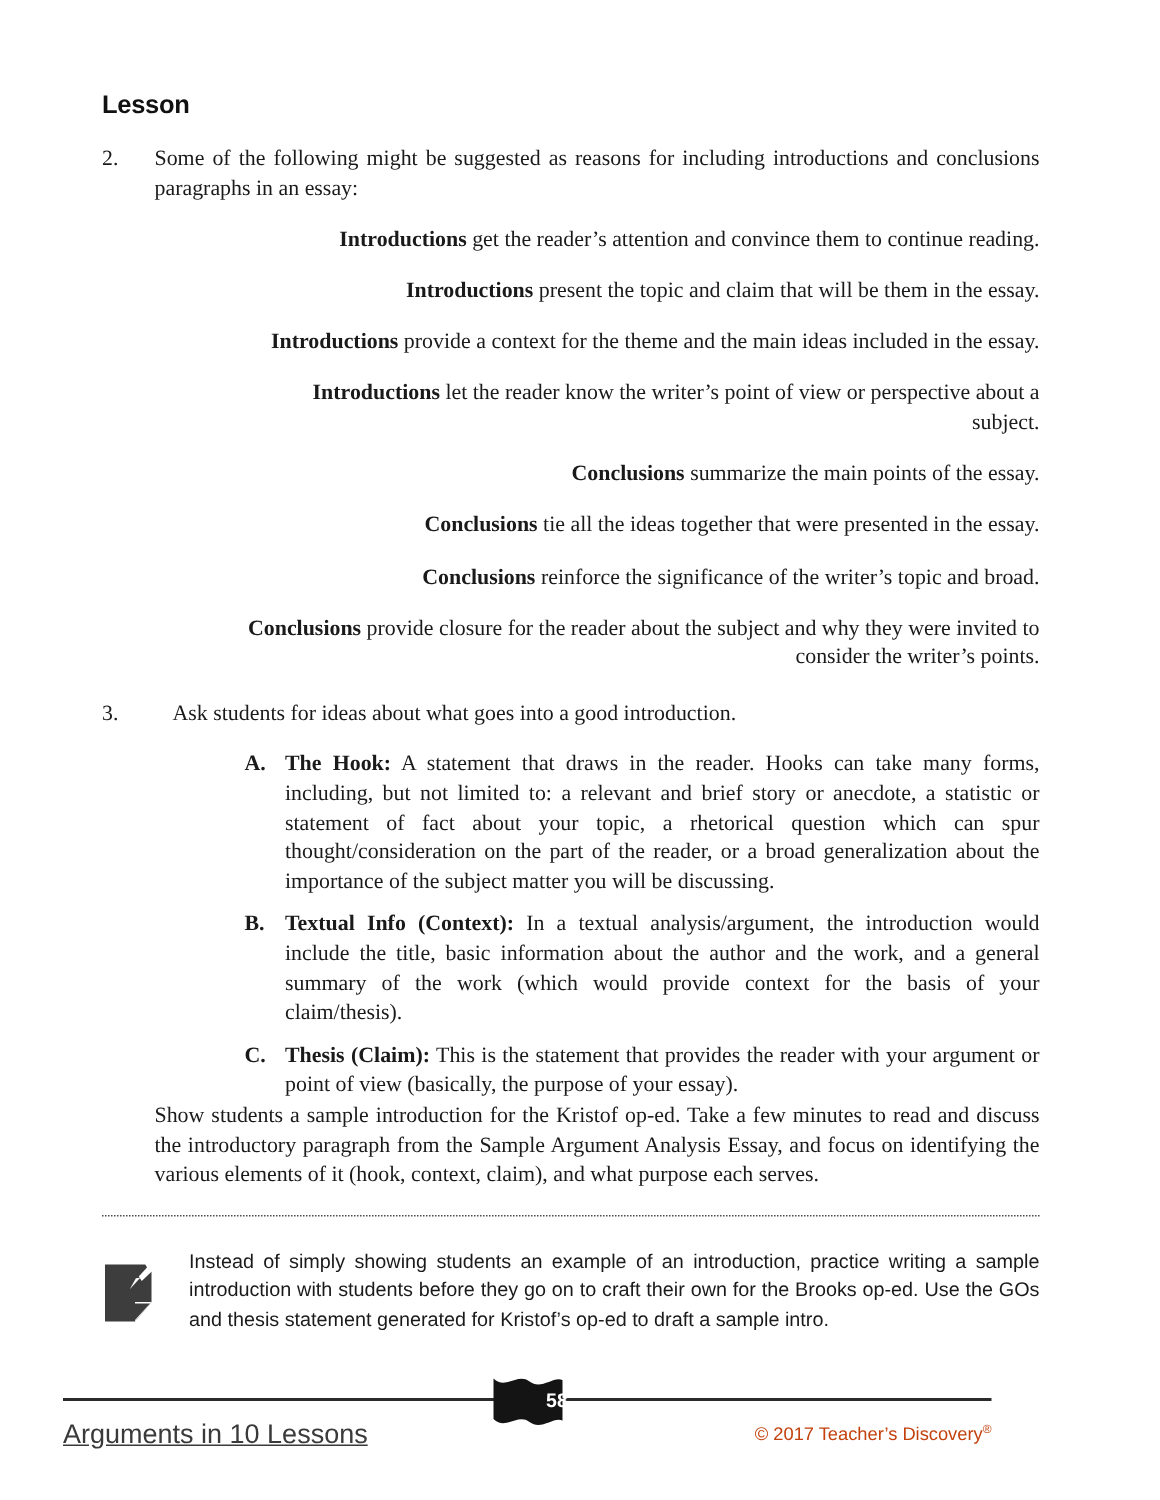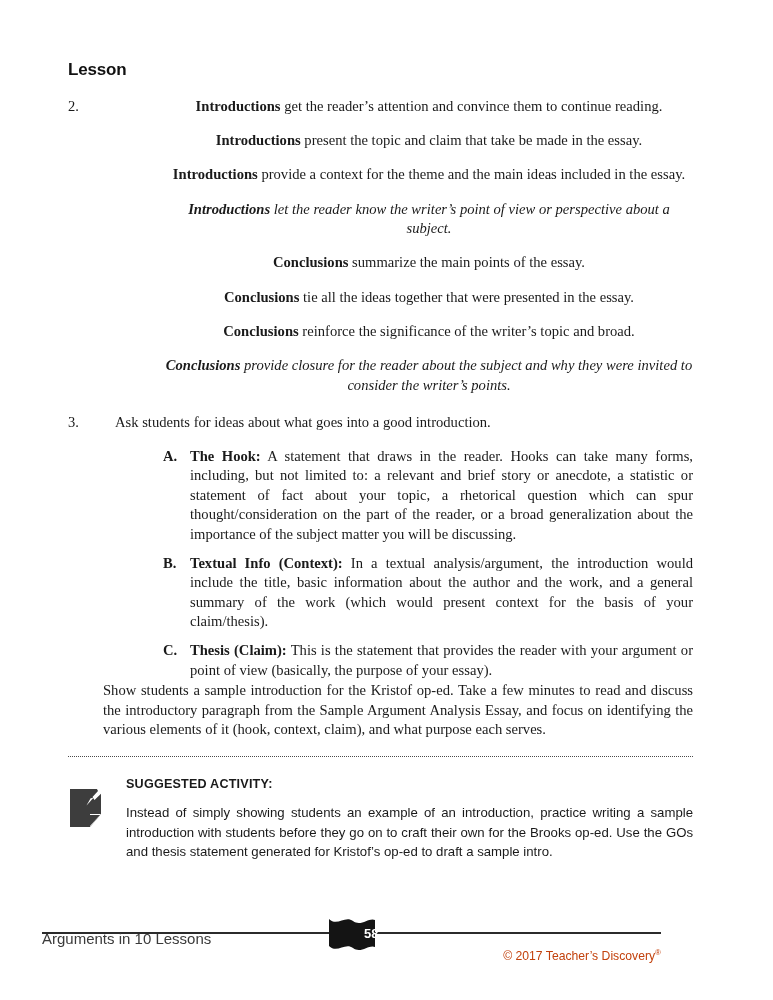--- a/index.html
+++ b/index.html
@@ -61,23 +61,23 @@
   .deflist {
     margin: 4px 0 0 0;
     padding-left: 62px;
   }
   .deflist-group { margin-bottom: 13px; }
   .deflist-group:last-child { margin-bottom: 0; }
   .def-row {
     font-size: 14.6px;
     line-height: 19.6px;
     margin-bottom: 7.5px;
-    text-align: center;
-  }
-  .def-row:last-child { margin-bottom: 0; font-style: italic; }
+    text-align: right;
+  }
+  .def-row:last-child { margin-bottom: 0; }
   .def-term {
     font-weight: bold;
   }
 
   
   .alpha-list {
     margin: 8px 0 0 0;
     padding-left: 60px;
   }
   .alpha-item {
@@ -167,24 +167,25 @@
     top: 9px;
     text-align: right;
     font-family: "Liberation Sans", sans-serif;
     font-weight: bold;
     font-size: 13px;
     color: #ffffff;
   }
   .footer-left {
     position: absolute;
     left: 42px;
-    top: 14px;
-    font-family: "Liberation Sans", sans-serif;
-    font-size: 15px;
+    top: 30px;
+    font-family: "Liberation Sans", sans-serif;
+    font-size: 18px;
     color: #3a3a3a;
+    text-decoration: underline;
   }
   .footer-right {
     position: absolute;
     right: 42px;
     top: 32px;
     font-family: "Liberation Sans", sans-serif;
     font-size: 12.2px;
     color: #c2410c;
   }
   .footer-right sup { font-size: 8px; vertical-align: super; }
@@ -193,25 +194,26 @@
 <body>
 
 <div class="page">
 
   <div class="content">
 
     <h1 class="lesson-heading">Lesson</h1>
 
     <div class="num-item">
       <span class="num-marker">2.</span>
+      <p class="body-para tight">Some of the following might be suggested as reasons for including introductions and conclusions paragraphs in an essay:</p>
 
       <div class="deflist">
         <div class="deflist-group">
           <p class="def-row"><span class="def-term">Introductions</span><span> get the reader’s attention and convince them to continue reading.</span></p>
-          <p class="def-row"><span class="def-term">Introductions</span><span> present the topic and claim that take be made in the essay.</span></p>
+          <p class="def-row"><span class="def-term">Introductions</span><span> present the topic and claim that will be them in the essay.</span></p>
           <p class="def-row"><span class="def-term">Introductions</span><span> provide a context for the theme and the main ideas included in the essay.</span></p>
           <p class="def-row"><span class="def-term">Introductions</span><span> let the reader know the writer’s point of view or perspective about a subject.</span></p>
         </div>
         <div class="deflist-group">
           <p class="def-row"><span class="def-term">Conclusions</span><span> summarize the main points of the essay.</span></p>
           <p class="def-row"><span class="def-term">Conclusions</span><span> tie all the ideas together that were presented in the essay.</span></p>
           <p class="def-row"><span class="def-term">Conclusions</span><span> reinforce the significance of the writer’s topic and broad.</span></p>
           <p class="def-row"><span class="def-term">Conclusions</span><span> provide closure for the reader about the subject and why they were invited to consider the writer’s points.</span></p>
         </div>
       </div>
@@ -219,21 +221,21 @@
 
     <div class="num-item" style="margin-top:18px;">
       <span class="num-marker">3.</span>
       <p class="body-para nojust">Ask students for ideas about what goes into a good introduction.</p>
 
       <div class="alpha-list">
         <div class="alpha-item">
           <span class="alpha-marker">A.</span><span class="alpha-term">The Hook:</span><span> A statement that draws in the reader. Hooks can take many forms, including, but not limited to: a relevant and brief story or anecdote, a statistic or statement of fact about your topic, a rhetorical question which can spur thought/consideration on the part of the reader, or a broad generalization about the importance of the subject matter you will be discussing.</span>
         </div>
         <div class="alpha-item">
-          <span class="alpha-marker">B.</span><span class="alpha-term">Textual Info (Context):</span><span> In a textual analysis/argument, the introduction would include the title, basic information about the author and the work, and a general summary of the work (which would present context for the basis of your claim/thesis).</span>
+          <span class="alpha-marker">B.</span><span class="alpha-term">Textual Info (Context):</span><span> In a textual analysis/argument, the introduction would include the title, basic information about the author and the work, and a general summary of the work (which would provide context for the basis of your claim/thesis).</span>
         </div>
         <div class="alpha-item">
           <span class="alpha-marker">C.</span><span class="alpha-term">Thesis (Claim):</span><span> This is the statement that provides the reader with your argument or point of view (basically, the purpose of your essay).</span>
         </div>
       </div>
 
       <p class="body-para" style="margin-top:1px;margin-bottom:0;">Show students a sample introduction for the Kristof op-ed. Take a few minutes to read and discuss the introductory paragraph from the Sample Argument Analysis Essay, and focus on identifying the various elements of it (hook, context, claim), and what purpose each serves.</p>
     </div>
 
     <hr class="dotted-rule" style="margin-top:16px;">
@@ -246,21 +248,20 @@
           <path d="M22 34 H32 L22 45 Z" fill="#3d3d3d"></path>
           <g fill="#ffffff">
             <path d="M30.5 2 L42 10.5 L36.5 14.5 L33 12.8 L26.5 19 L24.5 16 L30 10 L28.2 6.6 Z"></path>
             <path d="M25.5 16.8 L18.5 24.5 L22.6 17.2 Z"></path>
           </g>
           <g fill="#3d3d3d">
             <path d="M31.3 5.2 L38.6 10.4 L36.3 12.2 L33.3 10.8 L32 8.2 Z" opacity="0.0"></path>
           </g>
         </svg>
       </span>
-      <p class="activity-title">SUGGESTED ACTIVITY:</p>
       <p class="activity-text">Instead of simply showing students an example of an introduction, practice writing a sample introduction with students before they go on to craft their own for the Brooks op-ed.  Use the GOs and thesis statement generated for Kristof’s op-ed to draft a sample intro.</p>
     </div>
 
   </div>
 
   <div class="footer">
     <div class="footer-rule"></div>
     <div class="footer-badge">
       <svg width="54" height="36" viewBox="0 0 54 36" xmlns="http://www.w3.org/2000/svg">
         <path d="M4 2 C12 10, 20 -2, 28 4 C36 10, 44 0, 50 3 L50 30 C44 27, 36 37, 28 31 C20 25, 12 37, 4 29 Z" fill="#141414"></path>

